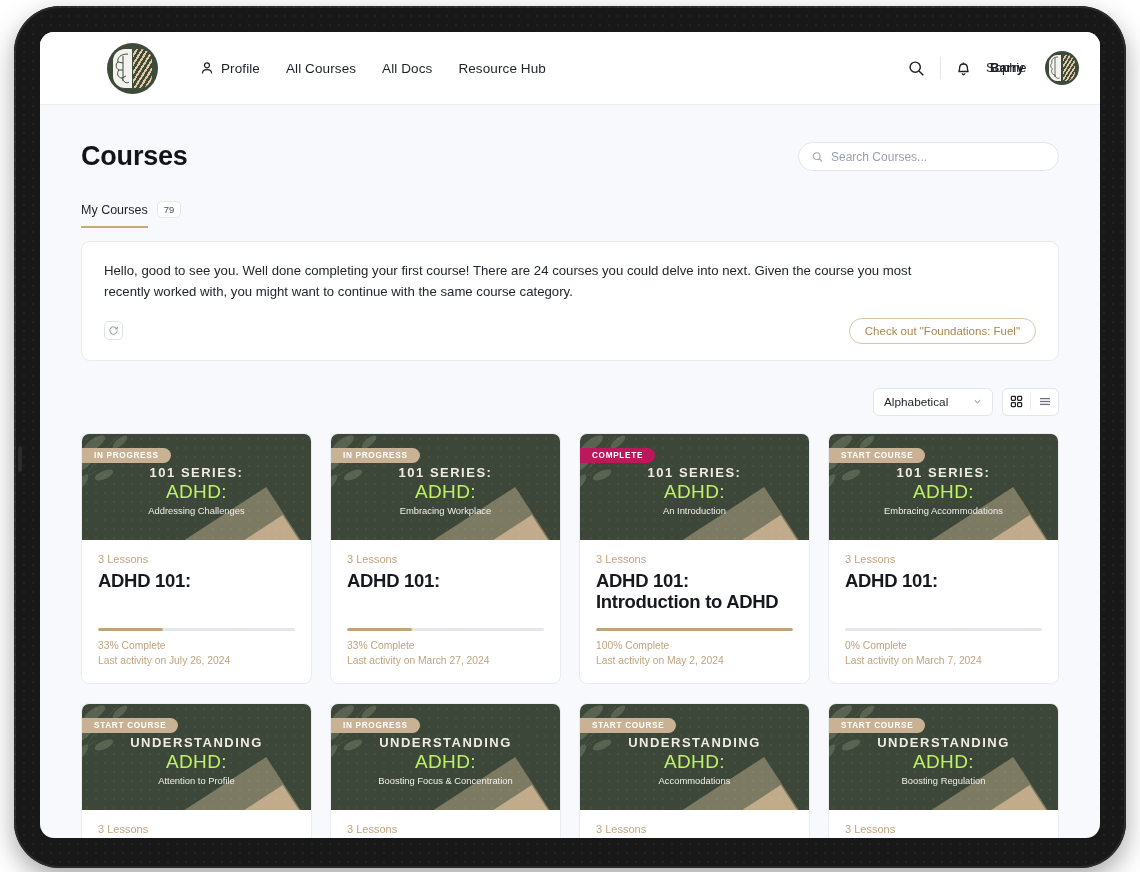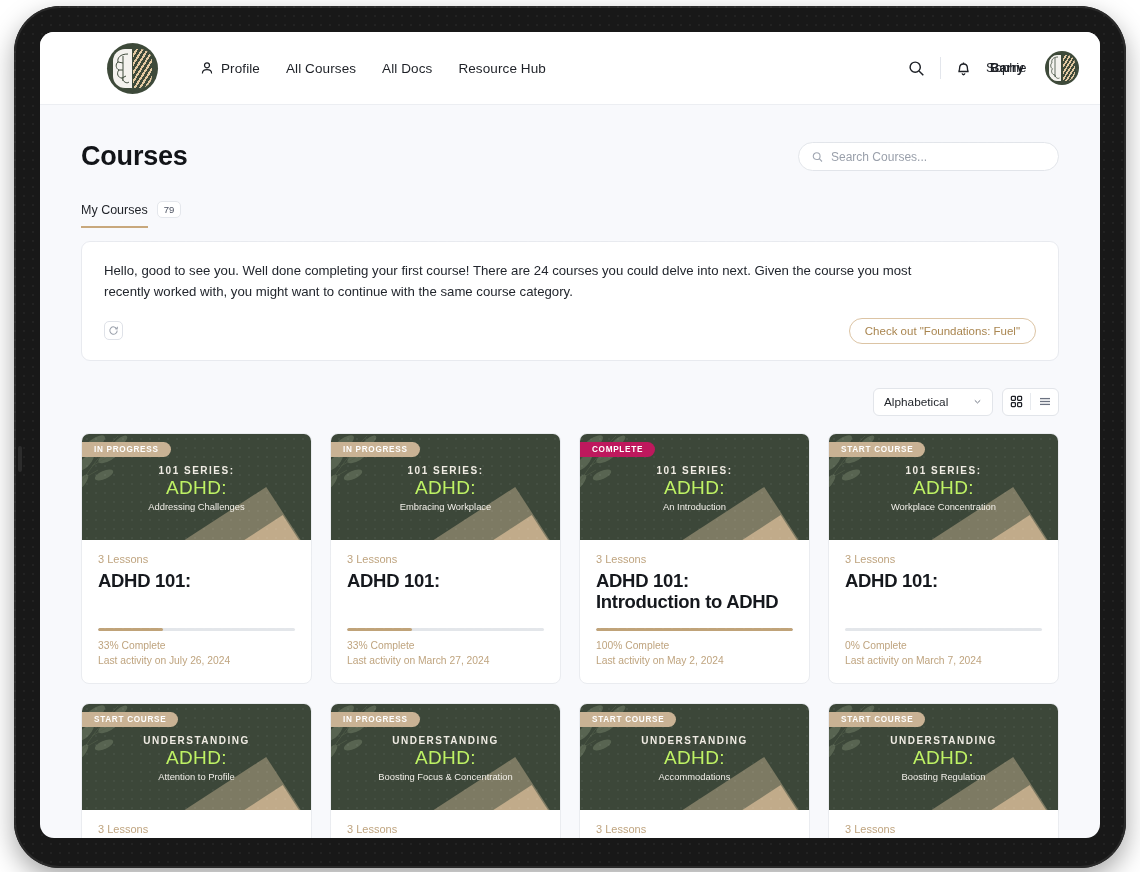--- a/index.html
+++ b/index.html
@@ -189,34 +189,34 @@
   .hero-stripe1{
     position:absolute; right:-26px; bottom:-56px; width: 190px; height: 130px;
     background:#7d7a63; transform: rotate(-33deg); transform-origin: bottom right;
   }
   .hero-stripe2{
     position:absolute; right:-36px; bottom:-74px; width: 190px; height: 118px;
     background:#c1ab8a; transform: rotate(-33deg); transform-origin: bottom right;
   }
   .leaf { position:absolute; left:-8px; top:-4px; opacity:.42; }
   .status-badge {
-    position: absolute; left: 0; top: 8px; z-index: 3;
+    position: absolute; left: 0; top: 14px; z-index: 3;
     padding: 3px 12px 3.5px 12px;
     border-radius: 0 11px 11px 0;
     font-size: 8.2px; font-weight: 700; letter-spacing: .7px;
     color: #fff;
   }
   .badge-tan { background: #c9b294; }
   .badge-green { background: #be185d; }
   .hero-copy {
     position: absolute; left: 50%; transform: translateX(-50%);
     top: 31px; z-index: 2; text-align: center; width: 92%;
   }
   .hero-kicker {
-    font-size: 10px; letter-spacing: 1.5px; color: #f0ece4; font-weight: 700;
+    font-size: 13px; letter-spacing: 1.5px; color: #f0ece4; font-weight: 700;
   }
   .hero-adhd {
     font-size: 19px; color: #bef264; letter-spacing: .4px; margin-top: 1px;
     font-weight: 400;
   }
   .hero-sub {
     font-size: 9.4px; color: #f2efe9; margin-top: 2px; line-height: 1.32;
   }
   .card-body { padding: 13px 16px 14px 16px; }
   .lessons { font-size: 11px; color: #bfa47f; }
@@ -489,21 +489,21 @@
                   <path d="M10 48 L24 40"></path>
                   <path d="M18 36 L32 28"></path>
   </g>
 </svg>
       <div class="hero-stripe1"></div>
       <div class="hero-stripe2"></div>
       <div class="status-badge badge-tan">START COURSE</div>
       <div class="hero-copy">
         <div class="hero-kicker">101 SERIES:</div>
         <div class="hero-adhd">ADHD:</div>
-        <div class="hero-sub">Workplace Concentration</div>
+        <div class="hero-sub">Embracing Accommodations</div>
       </div>
     </div>
     <div class="card-body">
       <div class="lessons">3 Lessons</div>
       <div class="course-title">ADHD 101:</div>
 
       <div class="progress-track">
         <div class="progress-fill" style="width:0%"></div>
       </div>
       <div class="meta">

